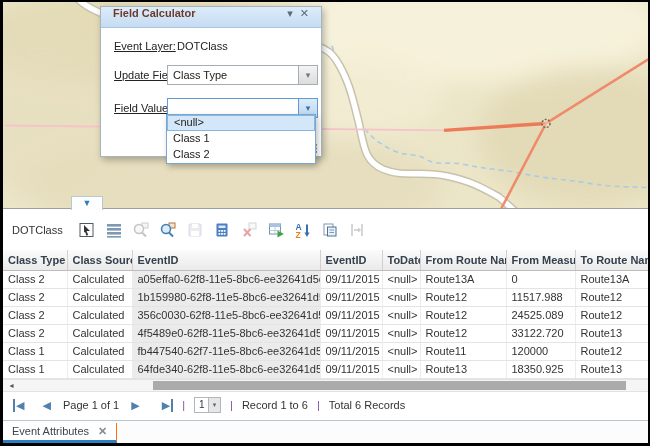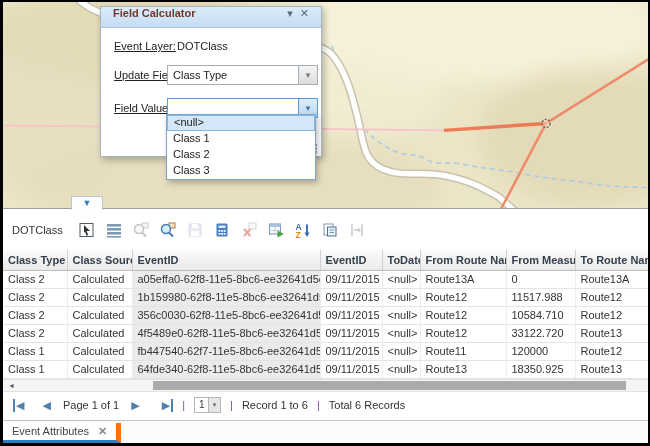--- a/index.html
+++ b/index.html
@@ -56,21 +56,21 @@
   .pg-prev{margin-right:10px;}
   .pg-next{margin:0 10px 0 10px;}
   .pg-last{border-right:2px solid #4e81ad;padding-right:1px;margin-left:8px;}
   .pg-sep{color:#7c4ea0;margin:0 9px;font-size:11px;}
   .pg-select{position:relative;width:27px;height:16px;border:1px solid #b0b8bf;background:#fff;font-size:10px;color:#333;cursor:pointer;}
   .pg-select .v{position:absolute;left:4px;top:1px;}
   .pg-select .b{position:absolute;right:0;top:0;width:12px;height:100%;background:#e6e6e6;border-left:1px solid #b0b8bf;color:#666;font-size:7px;line-height:14px;text-align:center;}
 
   
   .tabbar{position:absolute;left:0;top:418px;width:645px;height:23px;background:#fcfcfc;border-top:1px solid #b9c7d2;}
-  .tab{display:inline-flex;align-items:center;height:20px;padding:0 9px;background:#fff;border-right:5px solid #f97316;border-bottom:3px solid #2d7dc1;cursor:pointer;}
+  .tab{display:inline-flex;align-items:center;height:20px;padding:0 9px;background:#fff;border-right:1px solid #f97316;border-bottom:3px solid #2d7dc1;cursor:pointer;}
   .tab .lbl{font-size:11px;color:#444;}
   .tab .cls{margin-left:9px;color:#8a8a8a;font-size:11px;font-weight:bold;cursor:pointer;}
 </style>
 </head>
 <body>
 
 <div class="screen">
   <div class="inner">
 
     <svg class="map" viewBox="0 0 645 207" preserveAspectRatio="none">
@@ -132,21 +132,20 @@
             <rect x="3.5" y="7" width="2" height="2"></rect>
             <rect x="0" y="7" width="2" height="2"></rect>
         </g>
       </svg>
     </div>
 
     <div class="droplist">
         <div class="opt sel">&lt;null&gt;</div>
         <div class="opt">Class 1</div>
         <div class="opt">Class 2</div>
-        <div class="opt">Class 3</div>
       </div>
 
     <div class="toolbar">
       <span class="tb-label">DOTClass</span>
 
       <span class="tb-btn">
           <svg width="18" height="18">
         <rect x="2" y="2.5" width="13" height="13" fill="#fff" stroke="#4d5a66"></rect>
         <polygon points="6,4 12,10 8.6,10 10.2,14 8.5,14.8 7,10.8 6,11.6" fill="#333"></polygon>
           </svg>
@@ -297,21 +296,21 @@
               <td>11517.988</td>
               <td>Route12</td>
             </tr>
             <tr>
               <td>Class 2</td>
               <td>Calculated</td>
               <td class="shade">356c0030-62f8-11e5-8bc6-ee32641d5ec9</td>
               <td>09/11/2015</td>
               <td>&lt;null&gt;</td>
               <td>Route12</td>
-              <td>10584.710</td>
+              <td>24525.089</td>
               <td>Route12</td>
             </tr>
             <tr>
               <td>Class 2</td>
               <td>Calculated</td>
               <td class="shade">4f5489e0-62f8-11e5-8bc6-ee32641d5ec9</td>
               <td>09/11/2015</td>
               <td>&lt;null&gt;</td>
               <td>Route12</td>
               <td>33122.720</td>

